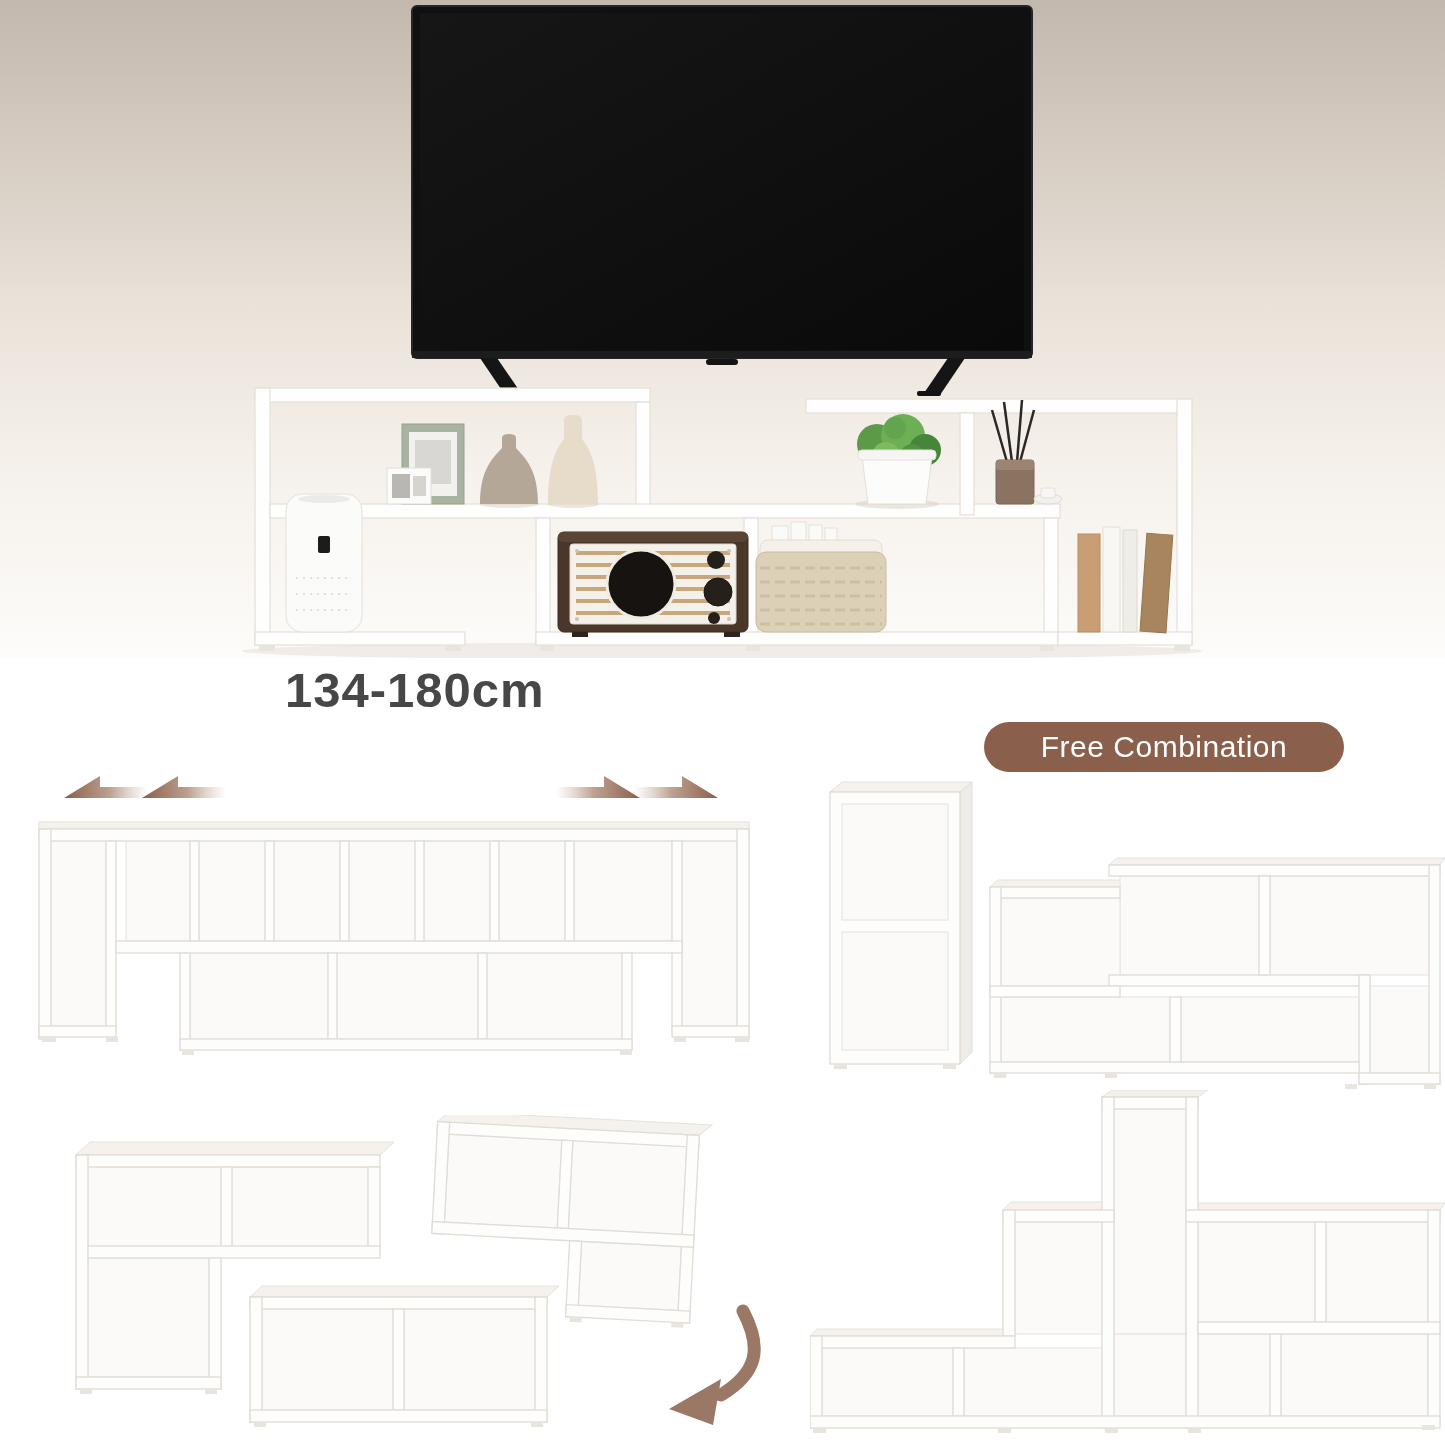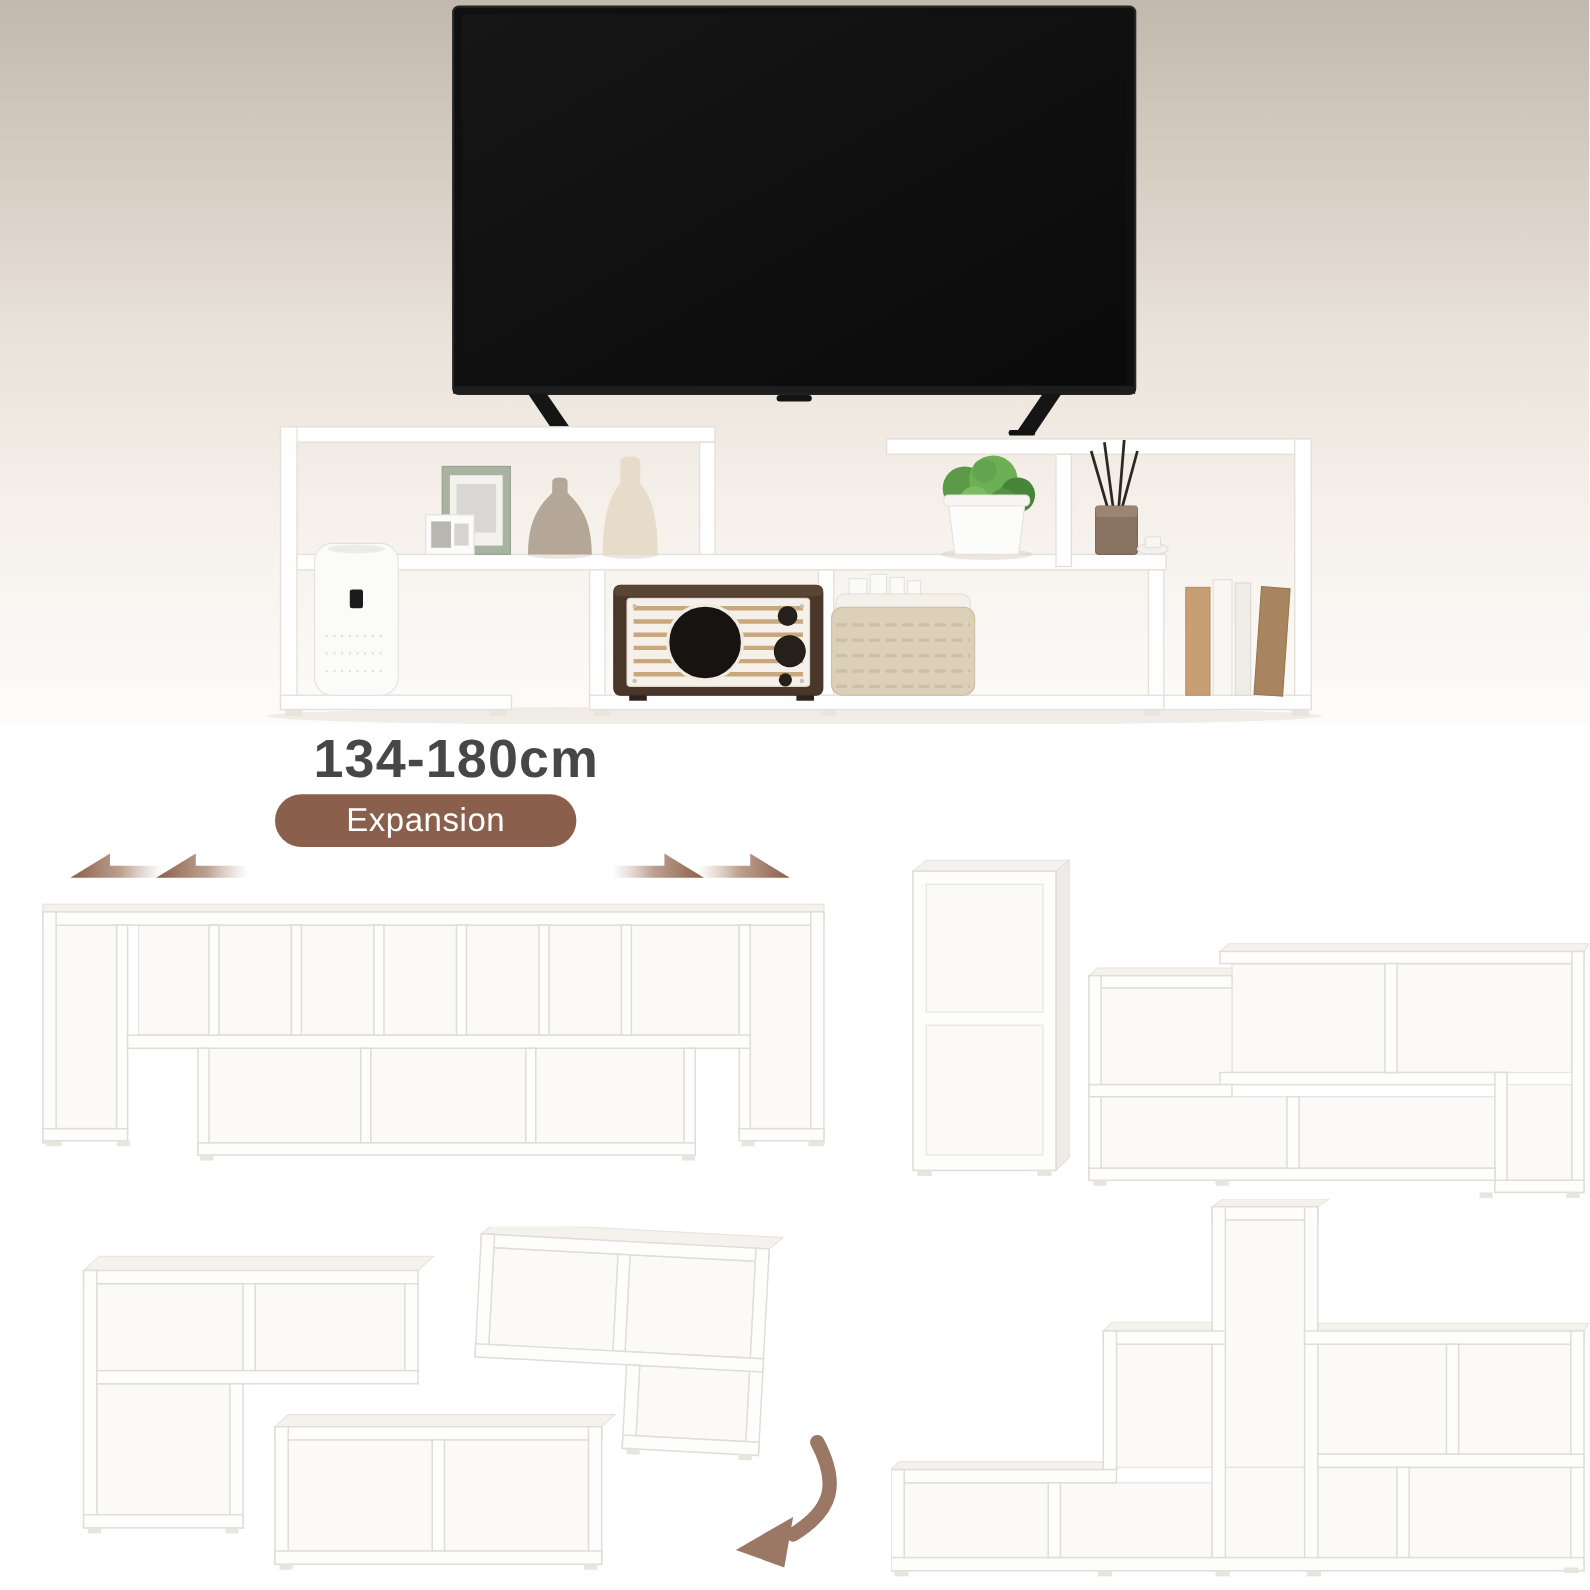--- a/index.html
+++ b/index.html
@@ -182,22 +182,22 @@
           <line x1="760" y1="596" x2="882" y2="596"></line>
             <line x1="760" y1="610" x2="882" y2="610"></line>
           <line x1="760" y1="624" x2="882" y2="624"></line>
         </g>
       </g>
     </svg>
   </div>
 
   <div class="size-label">134-180cm</div>
 
-  <div class="badge badge-expansion">
-    <span>Expansion</span>
+  <div class="badge badge-free">
+    <span>Free Combination</span>
   </div>
 
   <svg class="illus" style="left:20px;top:775px;" width="740" height="290" viewBox="0 0 740 290">
     <defs>
       <linearGradient id="gL" x1="0" y1="0" x2="1" y2="0">
         <stop offset="0" stop-color="#8a5d48"></stop>
         <stop offset="0.55" stop-color="#b69684" stop-opacity="0.9"></stop>
         <stop offset="1" stop-color="#cbb7aa" stop-opacity="0"></stop>
       </linearGradient>
       <linearGradient id="gR" x1="0" y1="0" x2="1" y2="0">

